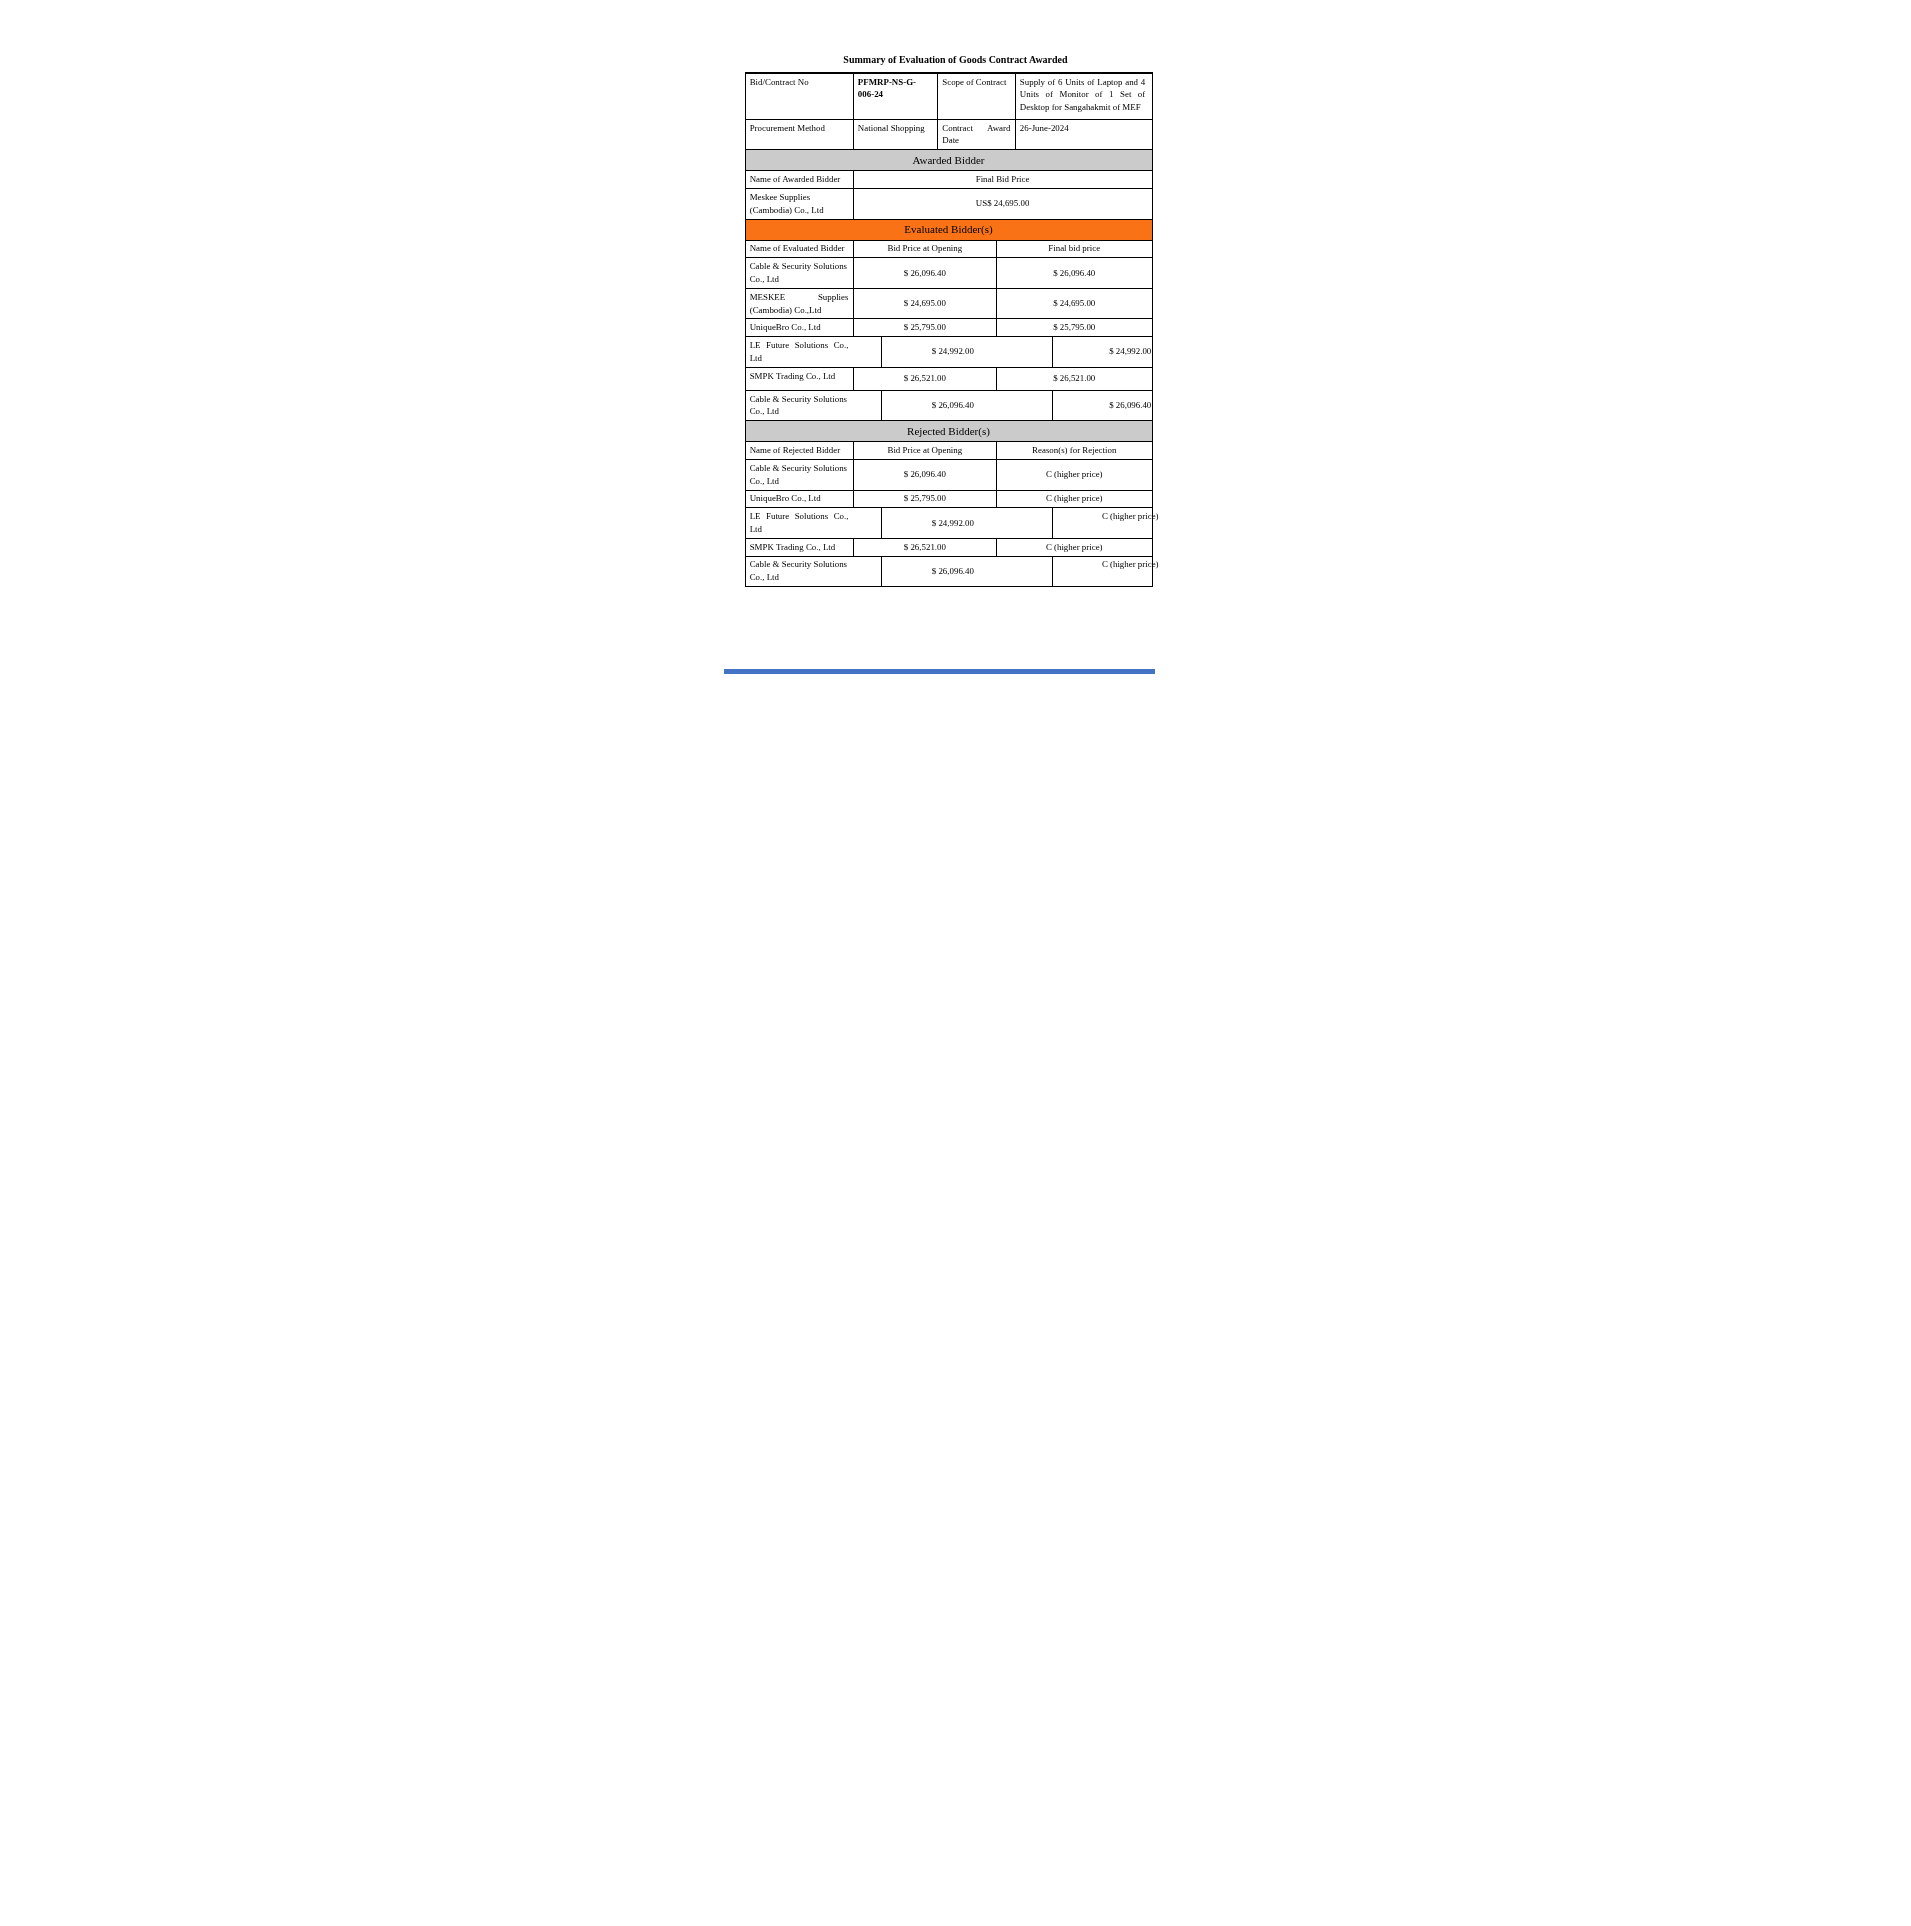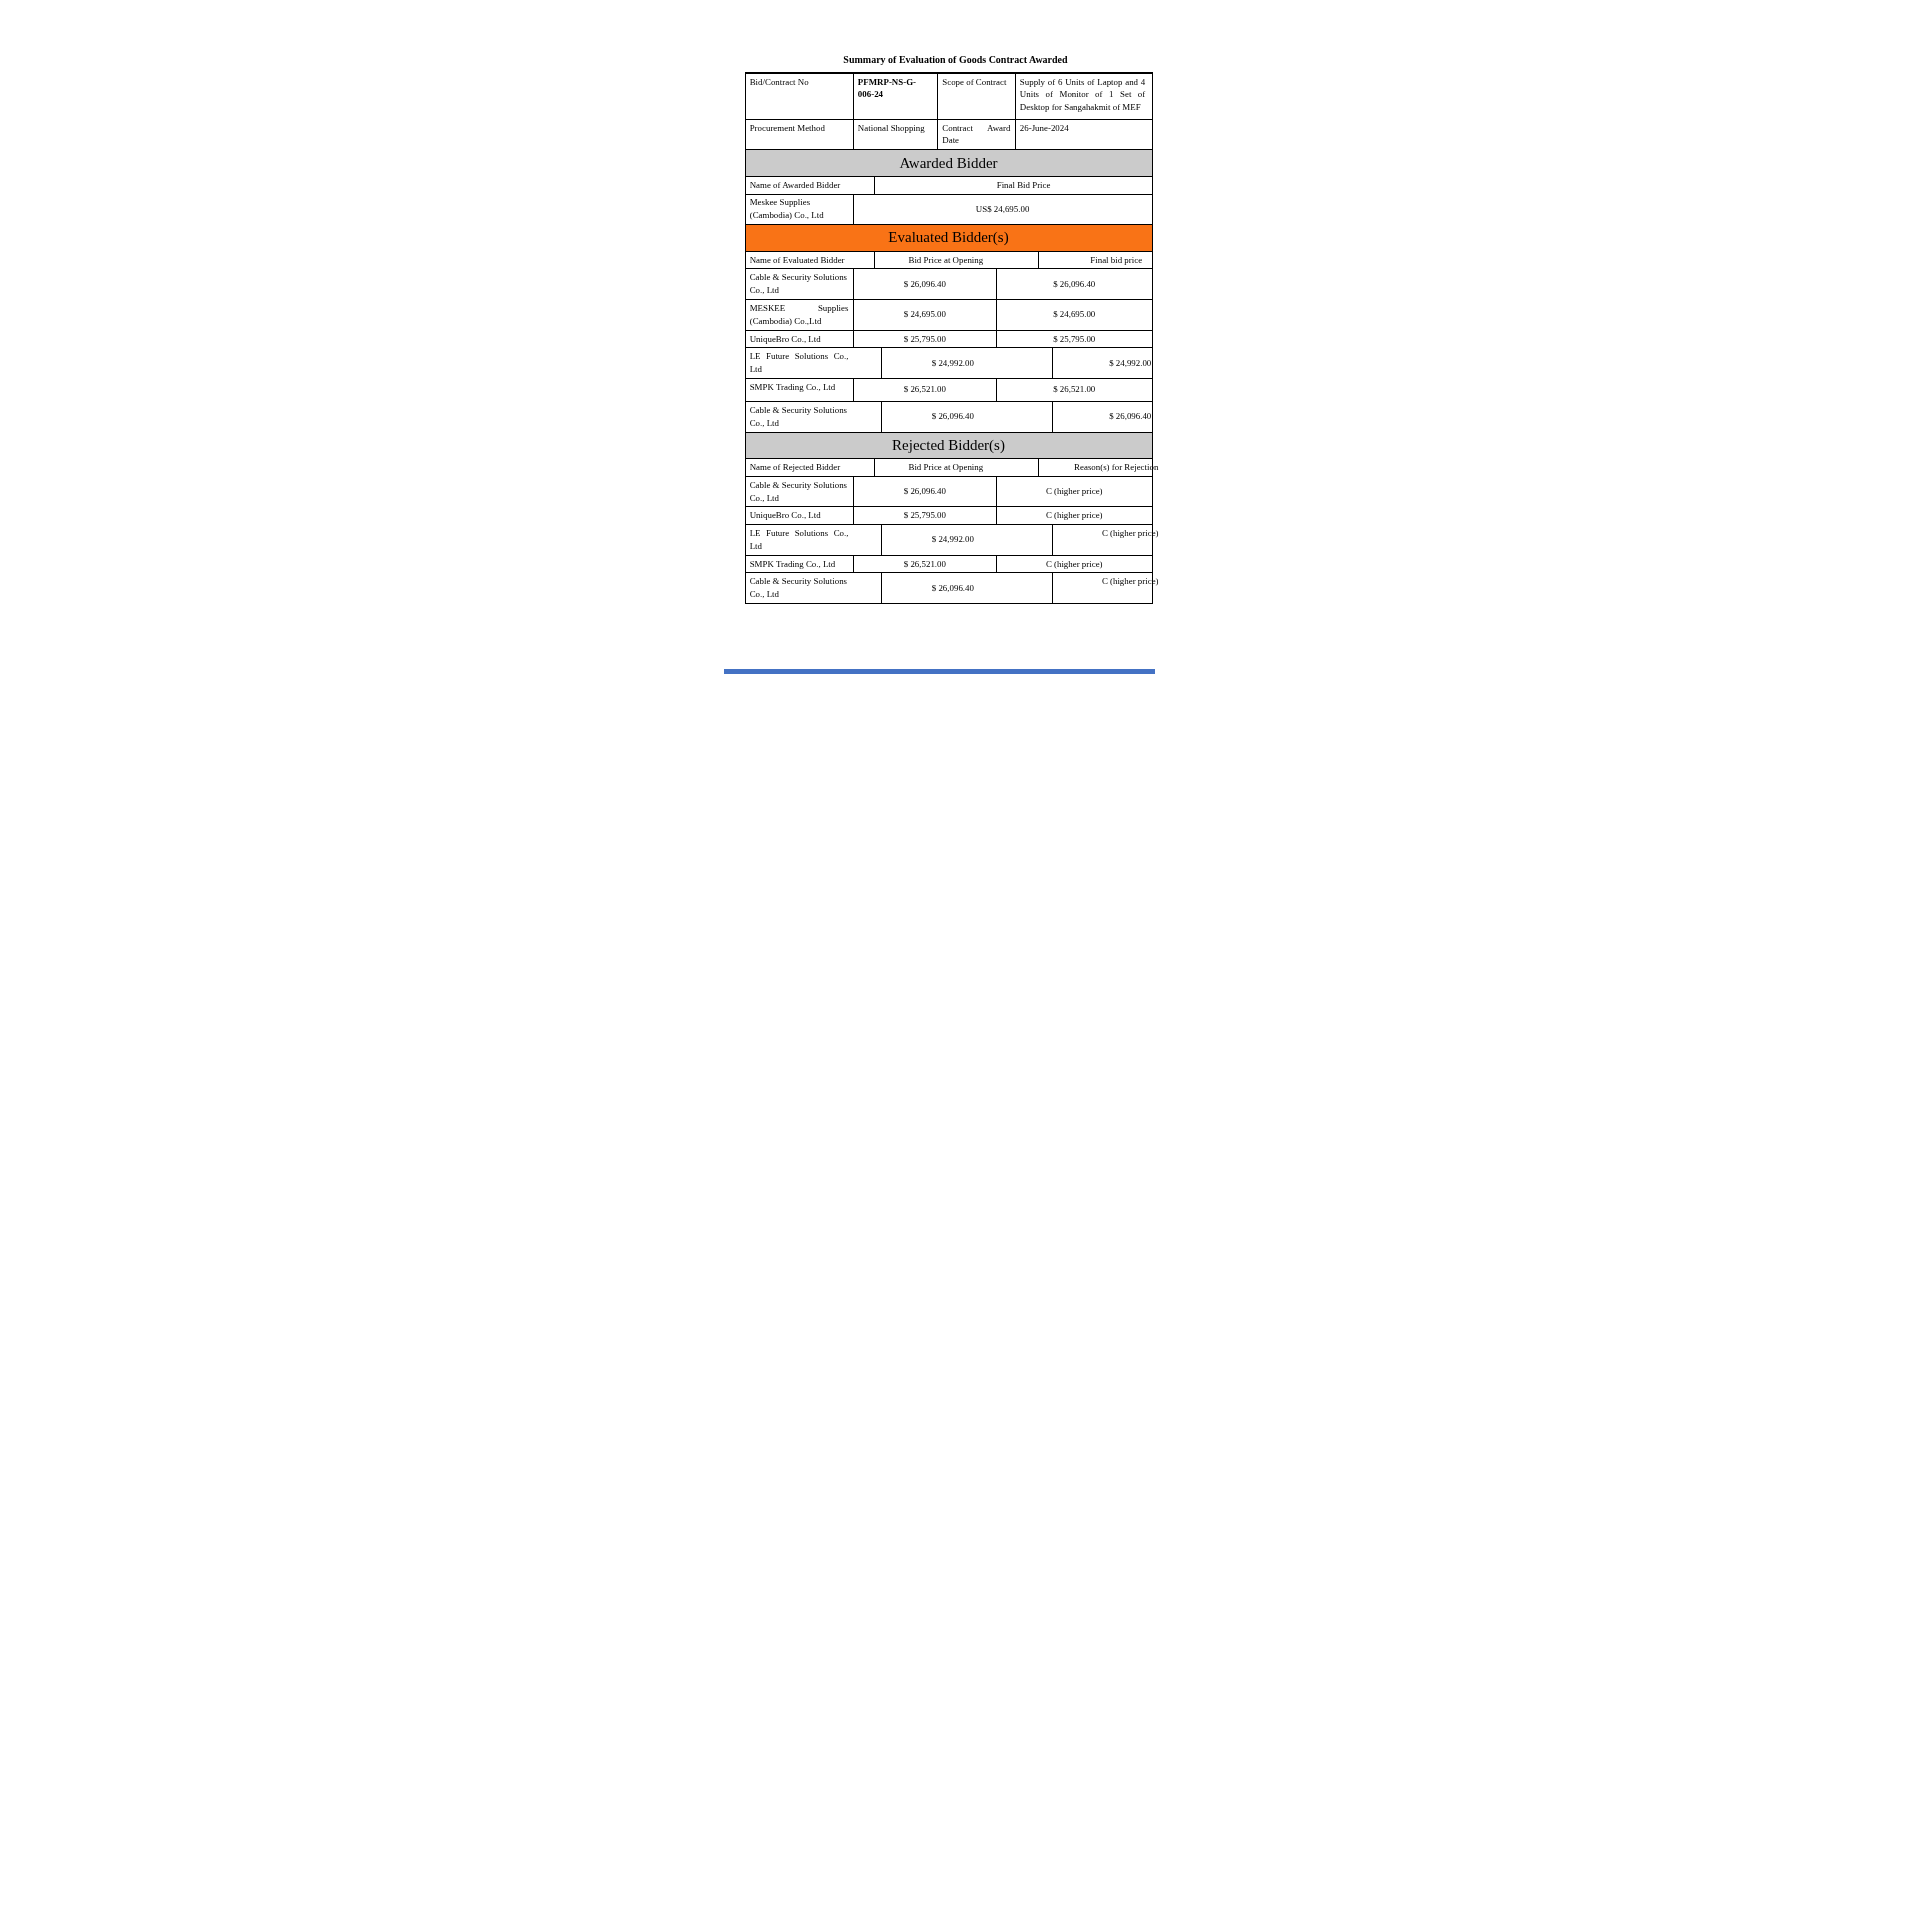--- a/index.html
+++ b/index.html
@@ -41,34 +41,34 @@
     overflow:hidden;
   }
   .cell + .cell{border-left:0.8px solid #000;}
   .just{text-align:justify;}
   .bold{font-weight:bold;}
   .supply{padding-right:6.2px;}
   .bidno{padding-right:10px;}
   .band{
     background:#CBCBCB;
     text-align:center;
-    font-size:15px;
+    font-size:11px;
     line-height:1.4;
     padding:2.3px 3.1px;
     box-sizing:border-box;
   }
   .price{display:flex;align-items:center;justify-content:center;text-align:center;}
   .vcenter{display:flex;align-items:center;}
   .hcenter{display:flex;align-items:center;justify-content:center;text-align:center;}
   .reason-top{display:flex;align-items:flex-start;justify-content:center;text-align:center;}
   
   .mh-r1{min-height:46px;}
   .mh-r2{min-height:46px;}
   .mh-r3{min-height:25px;}
-  .mh-hdr{min-height:16px;gap:21px;}
+  .mh-hdr{min-height:16px;}
   .mh-1l{min-height:16px;}
   .mh-2l{min-height:26px;}
   .mh-med{min-height:23px;}
   .mh-tall{min-height:28px;gap:28px;}
   .accent-bar{
     position:absolute;
     left:7.7px;
     top:669px;
     width:431px;
     height:5px;

